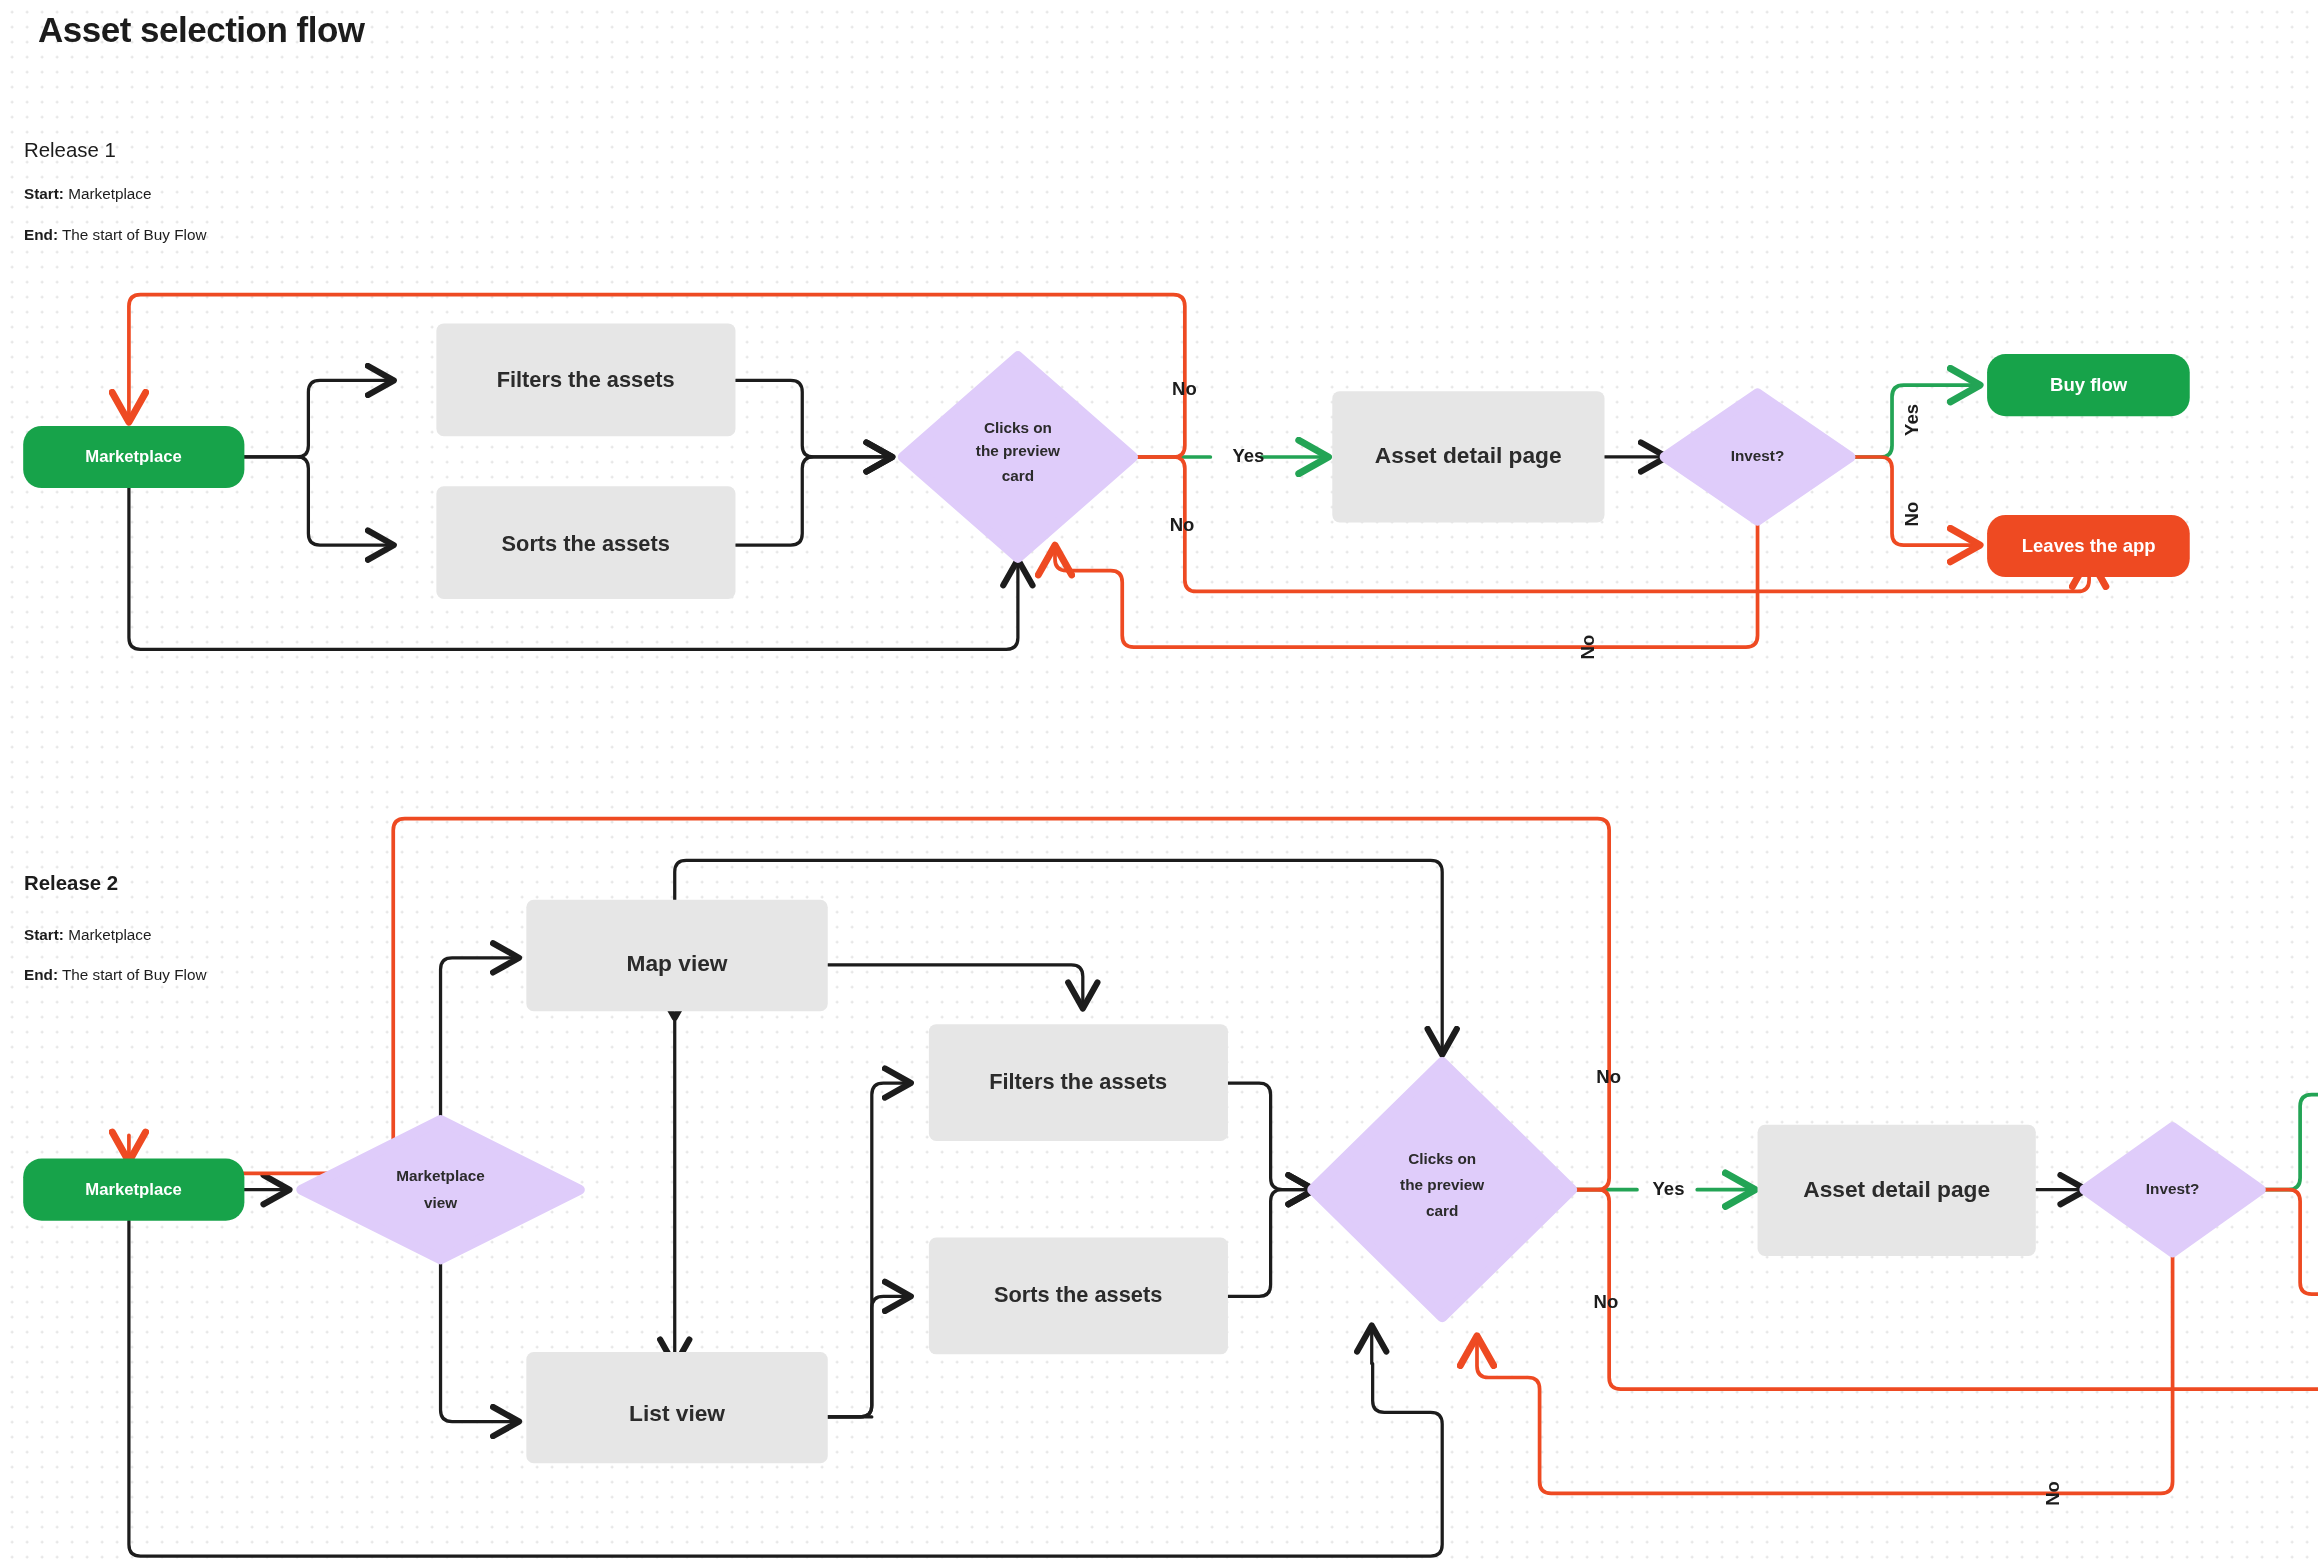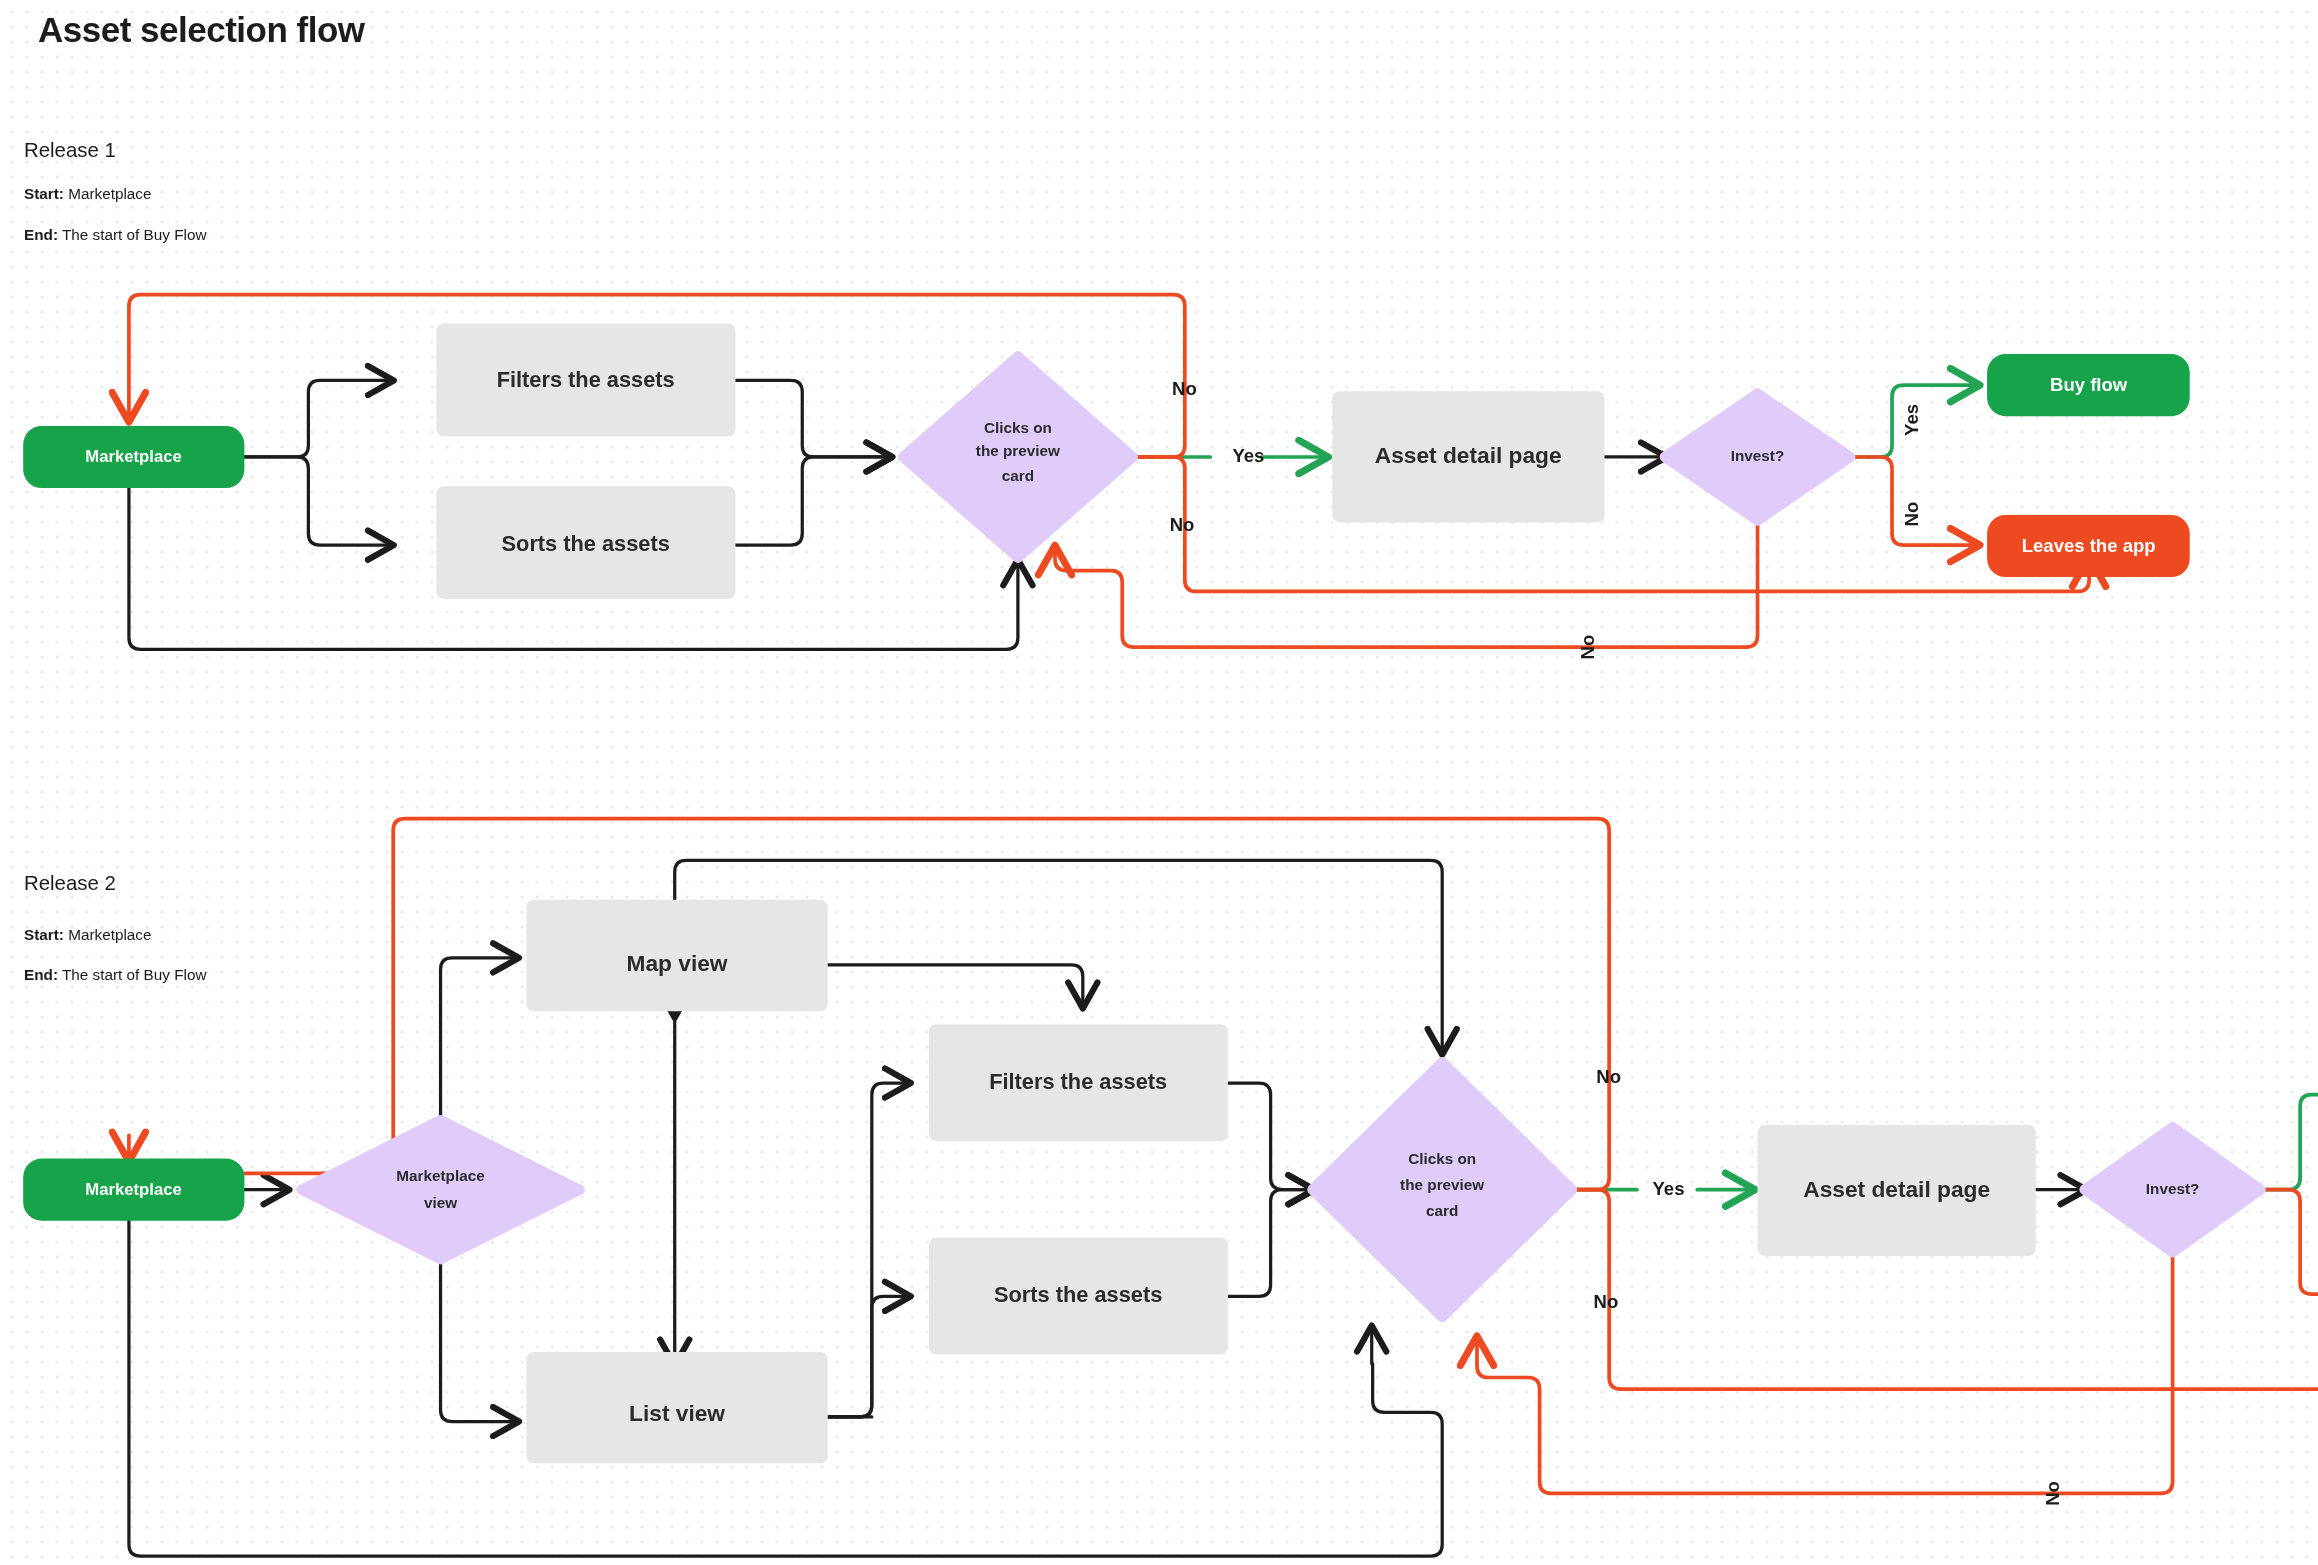--- a/index.html
+++ b/index.html
@@ -18,21 +18,21 @@
     z-index:0;
   }
   #flow-svg{position:absolute;left:0;top:0;z-index:1;}
   .hdr{position:absolute;z-index:2;color:#1C1C1C;}
   #page-title{
     left:24px;top:10.2px;font-size:35px;font-weight:bold;letter-spacing:-0.5px;margin-left:14px;
   }
   #release1-title{left:24px;top:139px;font-size:20.4px;font-weight:normal;}
   #release1-start{left:24px;top:185px;font-size:15.3px;}
   #release1-end{left:24px;top:226px;font-size:15.3px;}
-  #release2-title{left:24px;top:872px;font-size:20.4px;font-weight:normal;}
+  #release2-title{left:24px;top:872px;font-size:20.4px;font-weight:bold;}
   #release2-start{left:24px;top:926px;font-size:15.3px;}
   #release2-end{left:24px;top:966px;font-size:15.3px;}
   .hdr b{font-weight:bold;}
   .node-label{
     font-family:"Liberation Sans", sans-serif;
     font-weight:bold;
     fill:#2B2B2B;
     text-anchor:middle;
     dominant-baseline:middle;
   }

